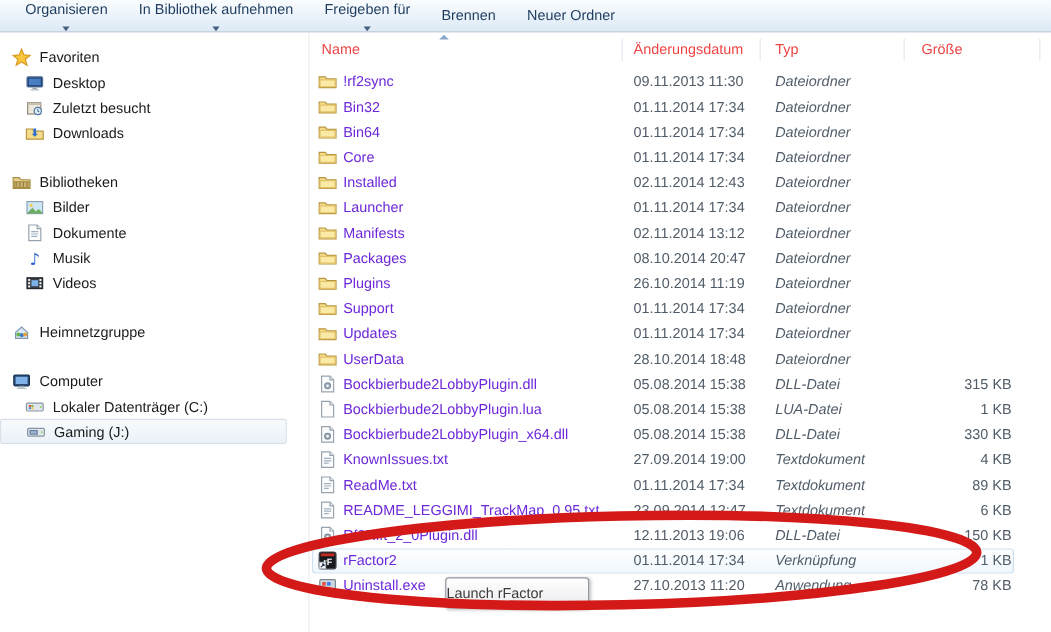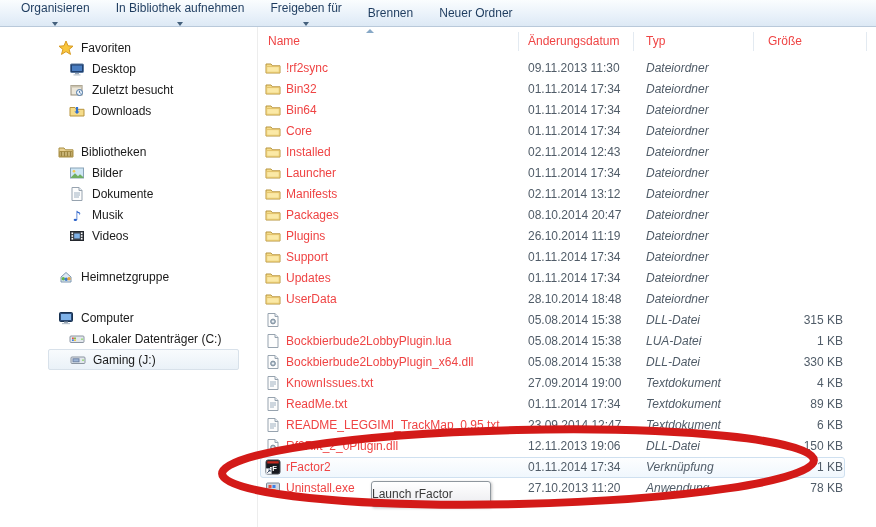--- a/index.html
+++ b/index.html
@@ -10,40 +10,40 @@
   
   .toolbar{
     position:absolute;top:0;left:0;right:0;height:26px;
     background:linear-gradient(#fafdfe,#eaf2fa 55%,#dde9f5);
     border-bottom:1px solid #b9c9da;
     display:flex;align-items:center;padding-left:8px;
   }
   .tb-item{color:#1e3c5f;padding:4px 13px;display:flex;align-items:center;gap:6px;cursor:default;white-space:nowrap;flex-direction:column;}
   .tb-arr{width:0;height:0;border-left:3px solid transparent;border-right:3px solid transparent;border-top:4px solid #44607c;margin-top:1px;}
   
-  .sidebar{position:absolute;top:27px;left:0;width:257px;bottom:4px;padding-top:10px;box-sizing:border-box;padding-left:48px;}
+  .sidebar{position:absolute;top:27px;left:0;width:257px;bottom:4px;padding-top:10px;box-sizing:border-box;}
   .sec{margin-bottom:20px;}
   .s-item{height:21px;display:flex;align-items:center;gap:7px;padding-left:10px;color:#1a1a1a;white-space:nowrap;cursor:default;}
   .s-item.child{padding-left:21px;}
   .s-item .sicon{width:16px;height:16px;flex:0 0 16px;}
   .s-item.sel{background:linear-gradient(#f8fbfd,#eaf1f8);border:1px solid #d8e1ea;border-radius:2px;height:19px;margin-right:18px;}
   .vline{position:absolute;left:257px;top:27px;bottom:0;width:1px;background:#ededed;}
   
   .lheader{position:absolute;left:258px;top:28px;width:618px;height:26px;}
   .hcol{position:absolute;top:0;height:26px;line-height:26px;color:#ef4444;cursor:default;white-space:nowrap;}
   .hsep{position:absolute;top:4px;height:19px;width:1px;background:#e3eaf1;}
   .sortarr{position:absolute;left:108px;top:1px;width:0;height:0;
     border-left:4px solid transparent;border-right:4px solid transparent;border-bottom:4px solid #87a8c6;}
   
   .rows{position:absolute;left:258px;top:58px;width:618px;}
   .frow{position:relative;height:21px;}
   .hibox{position:absolute;left:2px;right:31px;top:0;height:19px;border:1px solid #cfe0f0;border-radius:3px;
     background:linear-gradient(#fdfeff,#f0f7fd);}
   .ficon{position:absolute;left:7px;top:2px;width:16px;height:16px;}
-  .fname{position:absolute;left:28px;top:0;line-height:21px;color:#ef4444;white-space:nowrap;}
+  .fname{position:absolute;left:28px;top:0;line-height:21px;color:#6d28d9;white-space:nowrap;}
   .fdate{position:absolute;left:270px;top:0;line-height:21px;color:#505c68;white-space:nowrap;}
   .ftype{position:absolute;left:388px;top:0;line-height:21px;color:#505c68;white-space:nowrap;font-style:italic;}
   .fsize{position:absolute;left:465px;top:0;width:120px;text-align:right;line-height:21px;color:#505c68;white-space:nowrap;}
   
   .tooltip{position:absolute;left:371px;top:481px;width:118px;height:24px;z-index:5;
     border:1px solid #8f979e;border-radius:3px;background:linear-gradient(#ffffff,#ebebef);
     box-shadow:1px 1px 3px rgba(0,0,0,.25);color:#3b3b3b;line-height:24px;white-space:nowrap;}
   
   .overlay{position:absolute;left:0;top:0;width:876px;height:527px;z-index:9;pointer-events:none;}
 </style>
@@ -328,20 +328,21 @@
       <span class="ftype">Dateiordner</span>
       <span class="fsize"></span>
     </div>
     <div class="frow">
       <span class="ficon"><svg width="16" height="16" viewBox="0 0 16 16">
           <path d="M3 1.5h7l3 3v10H3z" fill="#fdfdfd" stroke="#97a3af"></path>
           <path d="M10 1.5v3h3" fill="#e7edf3" stroke="#97a3af"></path>
           <circle cx="8" cy="9.5" r="2.4" fill="#a9b8c6" stroke="#7e8e9d"></circle>
           <circle cx="8" cy="9.5" r="0.9" fill="#fff"></circle>
         </svg></span>
+      <span class="fname">Bockbierbude2LobbyPlugin.dll</span>
       <span class="fdate">05.08.2014 15:38</span>
       <span class="ftype">DLL-Datei</span>
       <span class="fsize">315 KB</span>
     </div>
     <div class="frow">
       <span class="ficon"><svg width="16" height="16" viewBox="0 0 16 16">
           <path d="M3 1.5h7l3 3v10H3z" fill="#fdfdfd" stroke="#97a3af"></path>
           <path d="M10 1.5v3h3" fill="#e7edf3" stroke="#97a3af"></path>
         </svg></span>
       <span class="fname">Bockbierbude2LobbyPlugin.lua</span>

